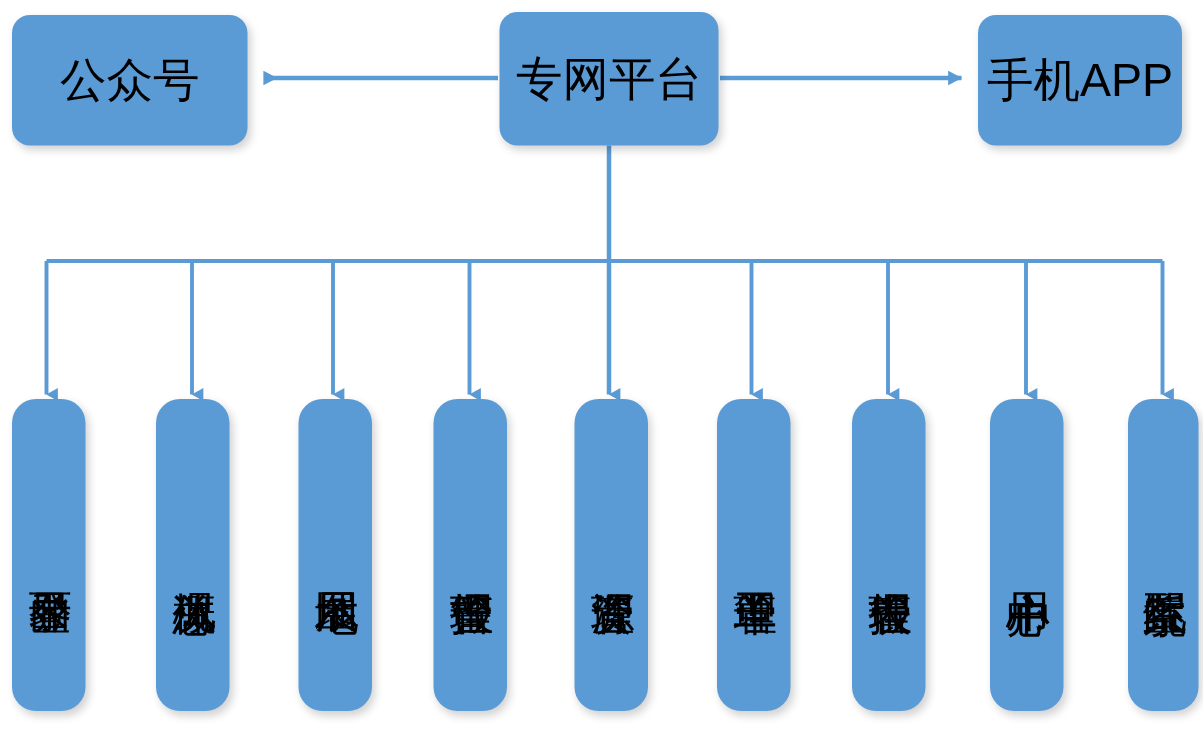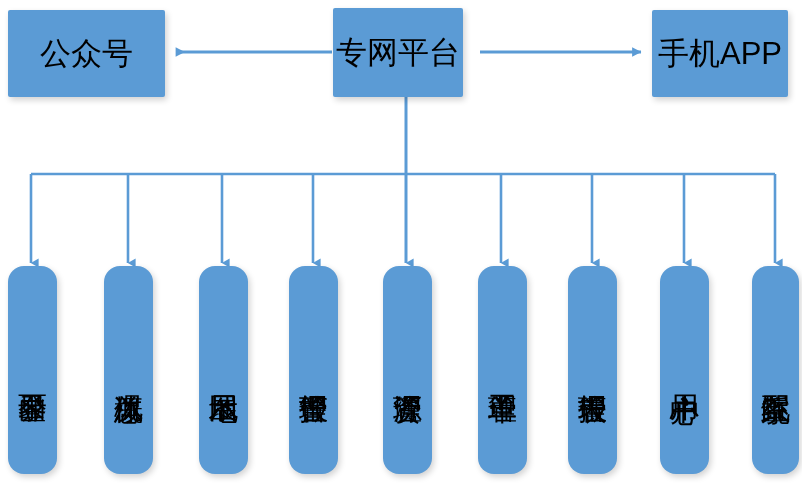--- a/index.html
+++ b/index.html
@@ -19,21 +19,21 @@
     position:absolute;
     background:#5B9BD5;
     box-sizing:border-box;
     display:flex;
     align-items:center;
     justify-content:center;
     color:#000000;
     box-shadow:2px 3px 6px rgba(0,0,0,0.18);
   }
   .node.top{
-    border-radius:2px;
+    border-radius:12px;
     font-size:31px;
     letter-spacing:0px;
     line-height:1;
   }
   .node.leaf{
     border-radius:16px;
     font-size:29px;
     line-height:1.07;
     letter-spacing:0px;
     padding-top:4px;
@@ -106,21 +106,21 @@
     </g>
     <g>
       <line x1="775" y1="174" x2="775" y2="263" stroke="#5B9BD5" stroke-width="2.6" marker-end="url(#arrow-down)"></line>
     </g>
   </svg>
 
   <div class="node top" style="left:8px;top:10px;width:157px;height:87px;">
     <span class="hlabel">公众号</span>
   </div>
 
-  <div class="node top" style="left:333px;top:8px;width:130px;height:89px;">
+  <div class="node top" style="left:333px;top:8px;width:146px;height:89px;">
     <span class="hlabel">专网平台</span>
   </div>
 
   <div class="node top" style="left:652px;top:10px;width:136px;height:87px;">
     <span class="hlabel">手机APP</span>
   </div>
 
   <div class="node leaf" style="left:8px;top:266px;width:49px;height:208px;">
     <span class="vlabel">登录界面</span>
   </div>

